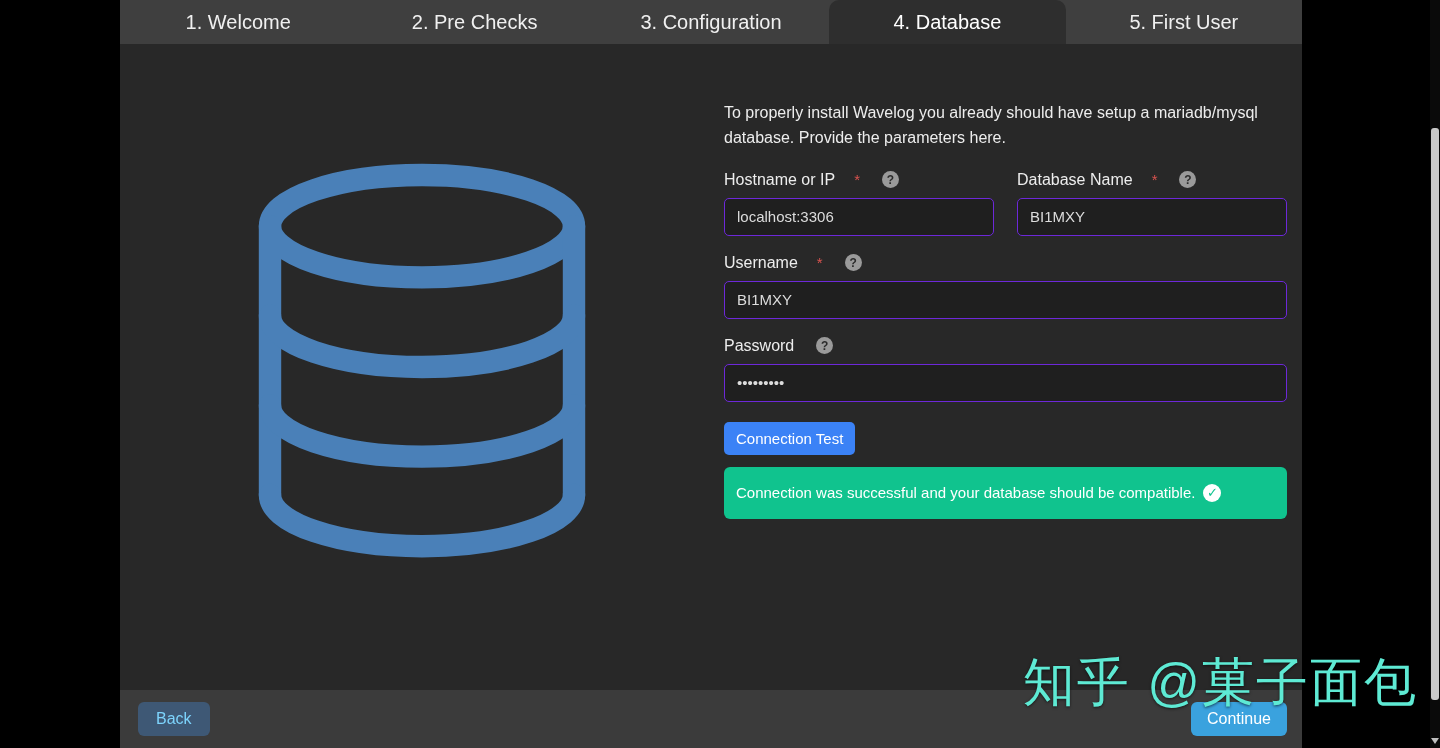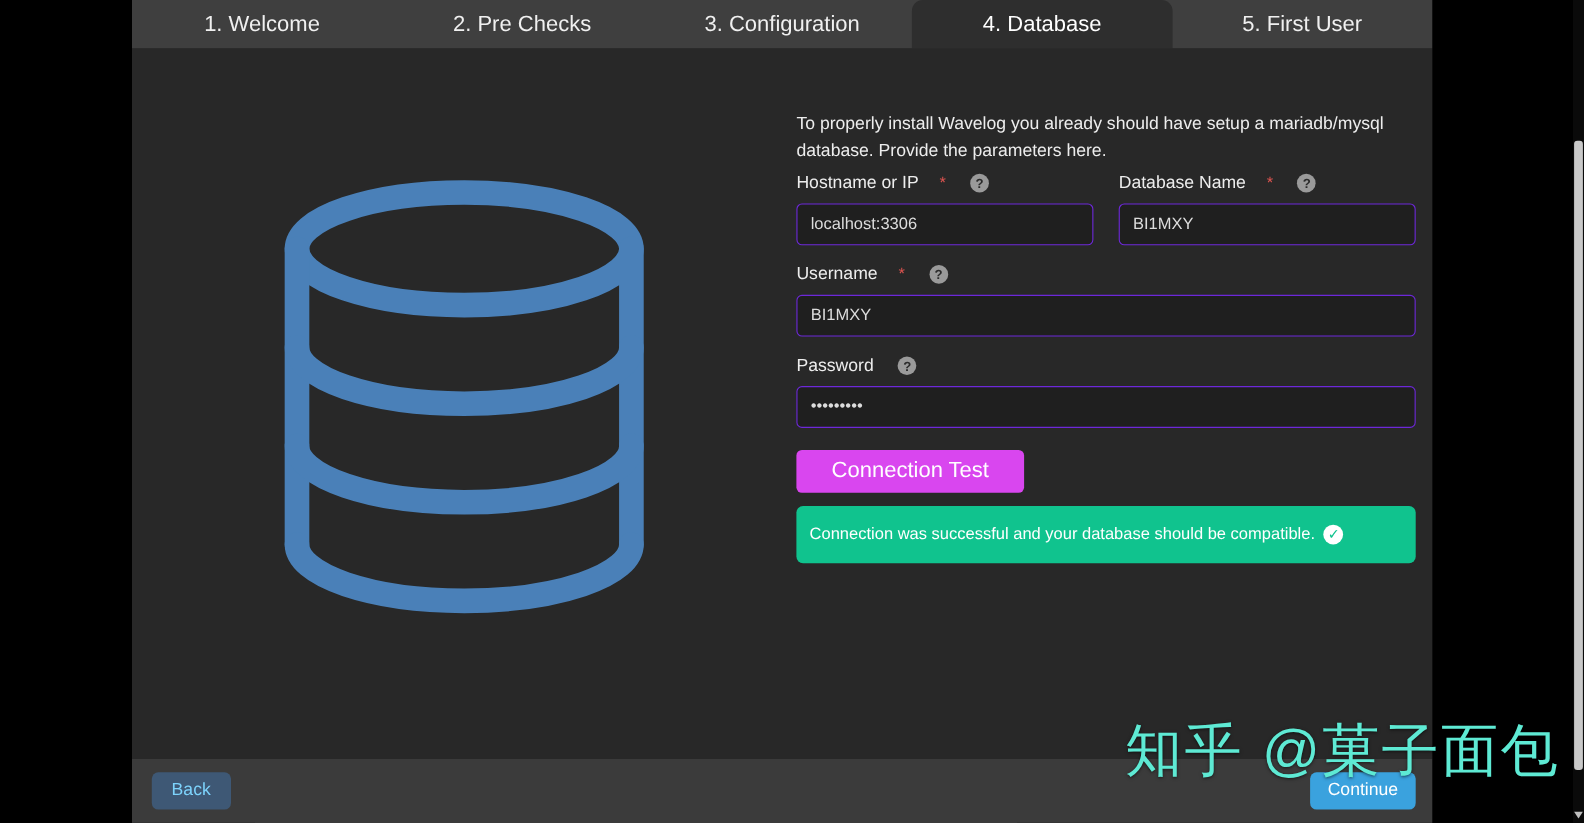--- a/index.html
+++ b/index.html
@@ -54,21 +54,21 @@
     justify-content: center;
   }
   .right-pane {
     flex: 1;
     padding: 57px 15px 0 0;
   }
   .intro {
     color: #ededed;
     font-size: 16px;
     line-height: 1.55;
-    margin-bottom: 7px;
+    margin-bottom: 20px;
     max-width: 560px;
   }
   .two-col {
     display: flex;
     gap: 23px;
   }
   .two-col .field { flex: 1; }
   .field { margin-bottom: 18px; }
   .label-row {
     display: flex;
@@ -97,26 +97,26 @@
     background: #1f1f1f;
     border: 1px solid #6d28d9;
     border-radius: 5px;
     color: #dcdcdc;
     font-size: 15px;
     padding: 0 12px;
     outline: none;
     font-family: "Liberation Sans", "DejaVu Sans", sans-serif;
   }
   .test-btn {
-    background: #d946ef;
+    background: #3b82f6;
     color: #ffffff;
     border: none;
     border-radius: 5px;
-    font-size: 20px;
-    padding: 8px 32px;
+    font-size: 15px;
+    padding: 8px 12px;
     margin: 2px 0 12px 0;
     cursor: pointer;
     font-family: "Liberation Sans", "DejaVu Sans", sans-serif;
   }
   .alert {
     background: #10c38e;
     border-radius: 6px;
     color: #ffffff;
     font-size: 15px;
     padding: 17px 12px;

